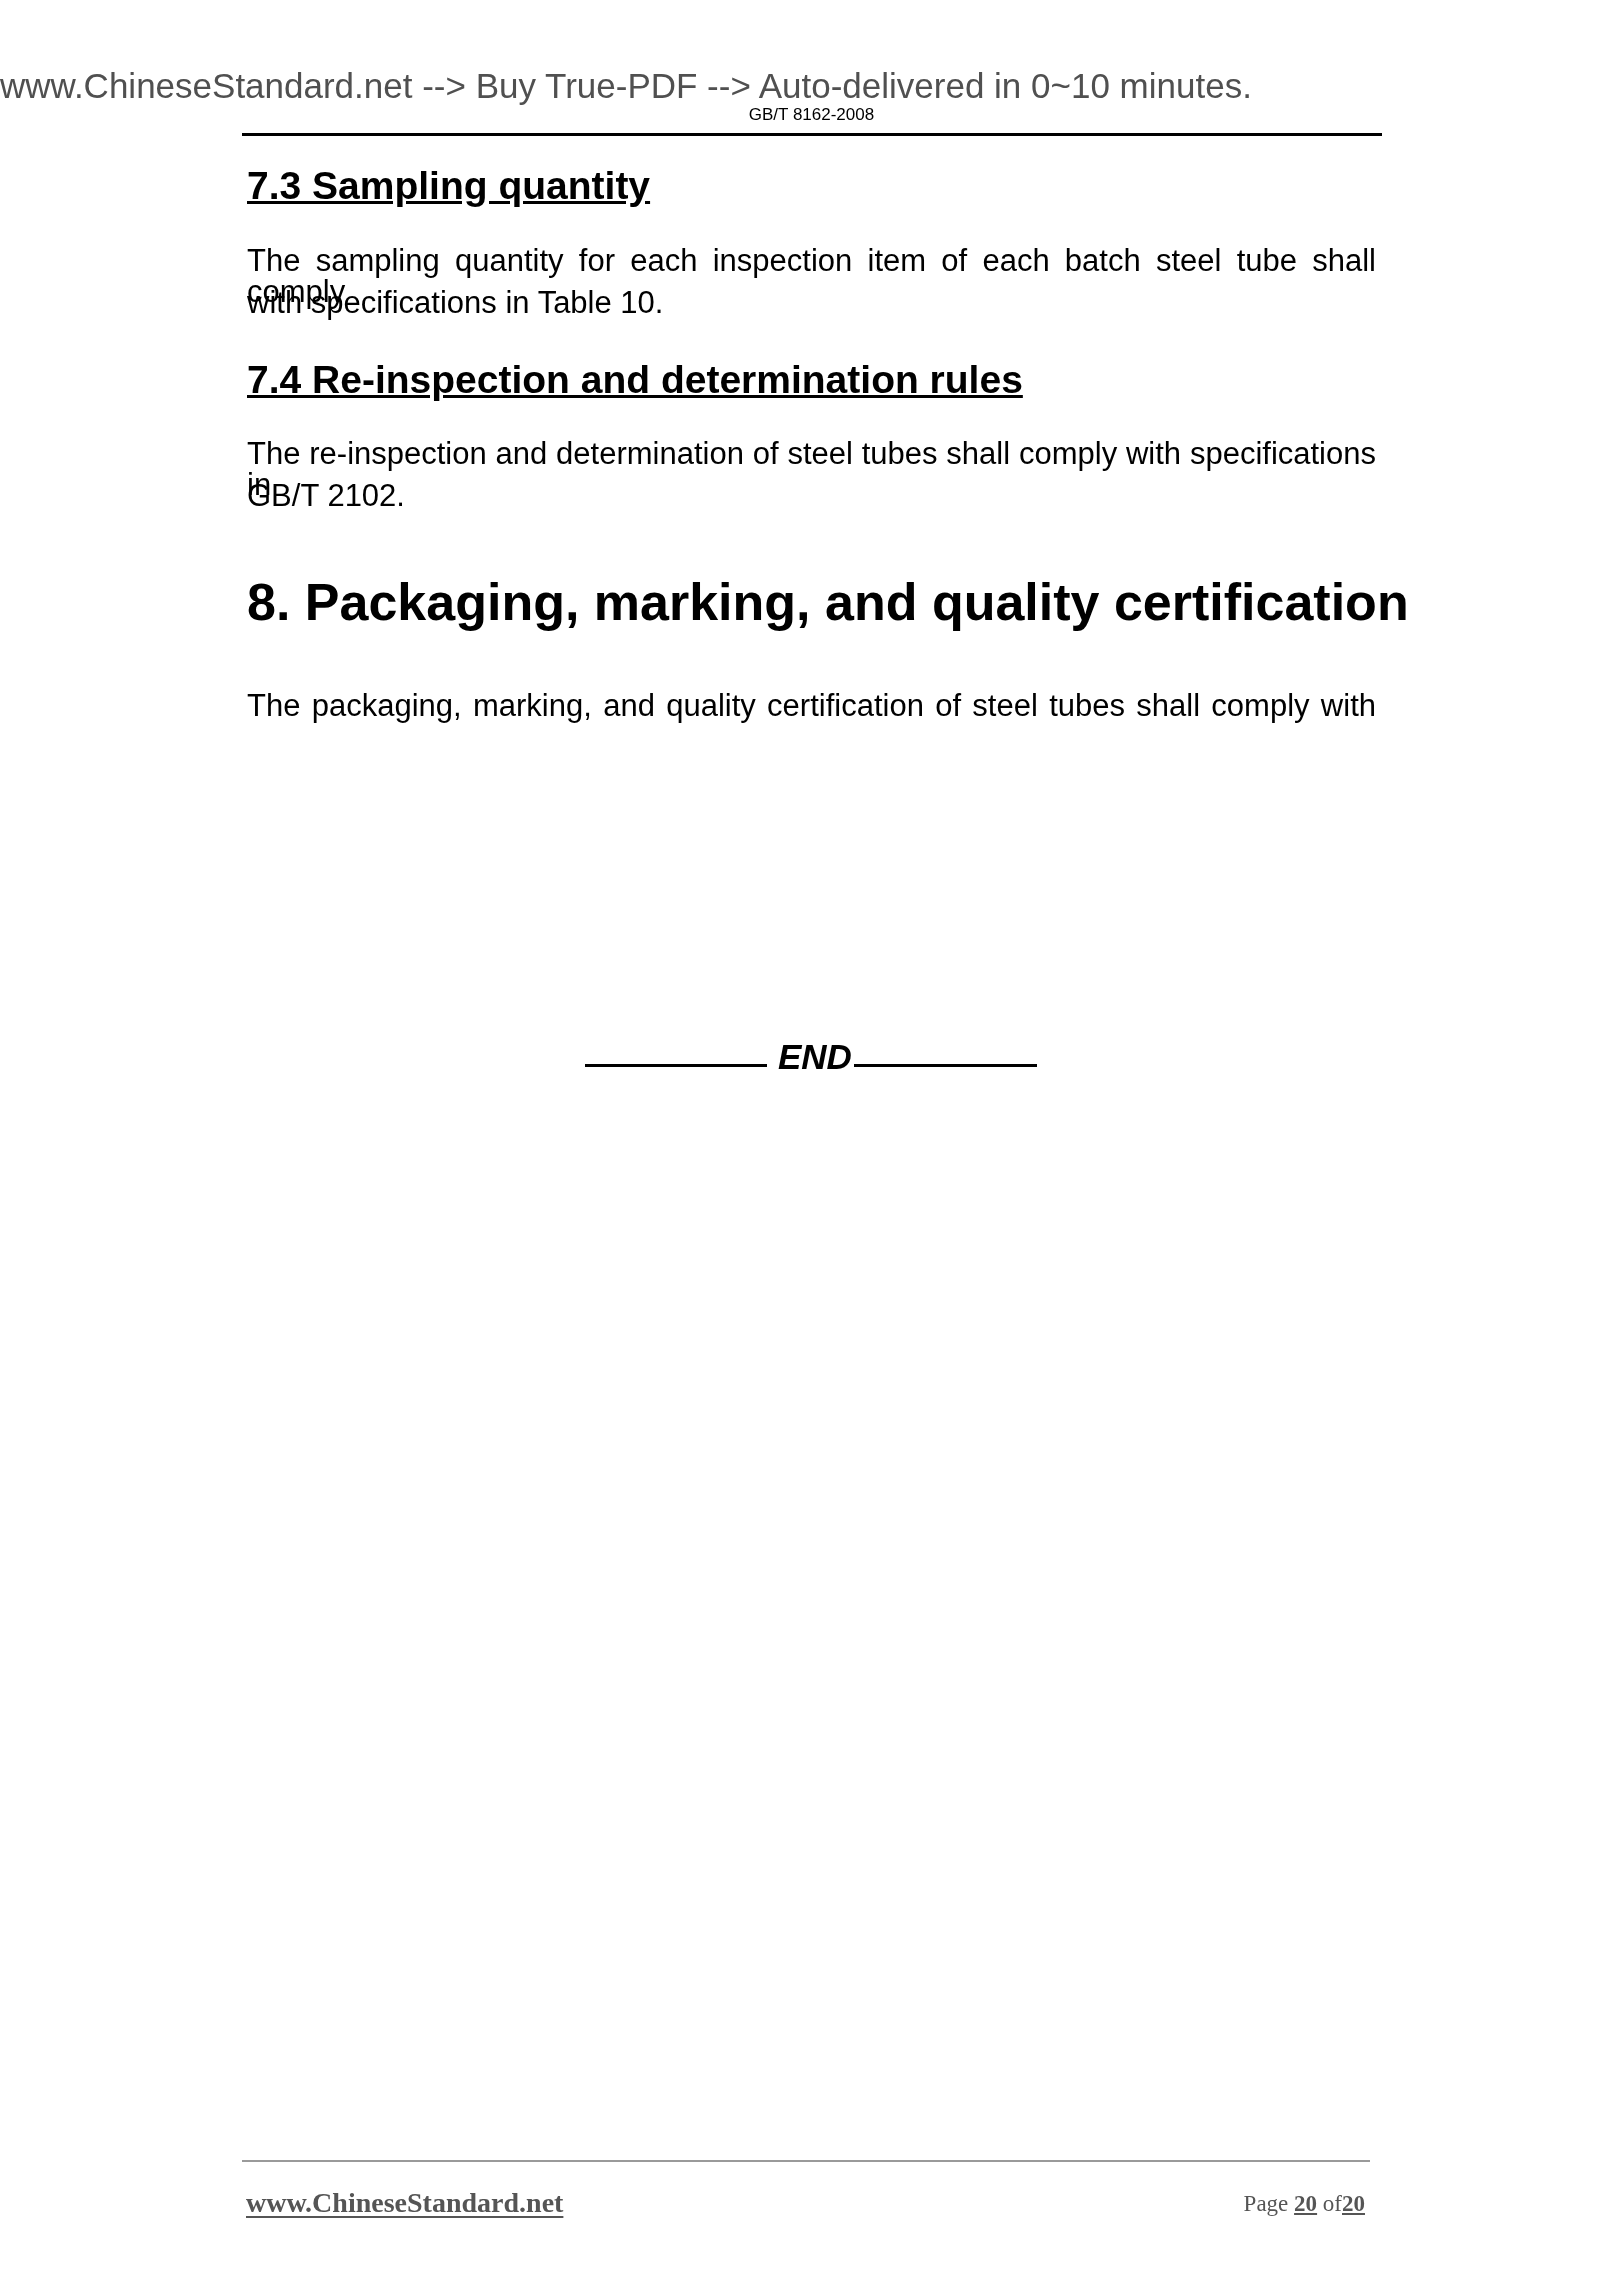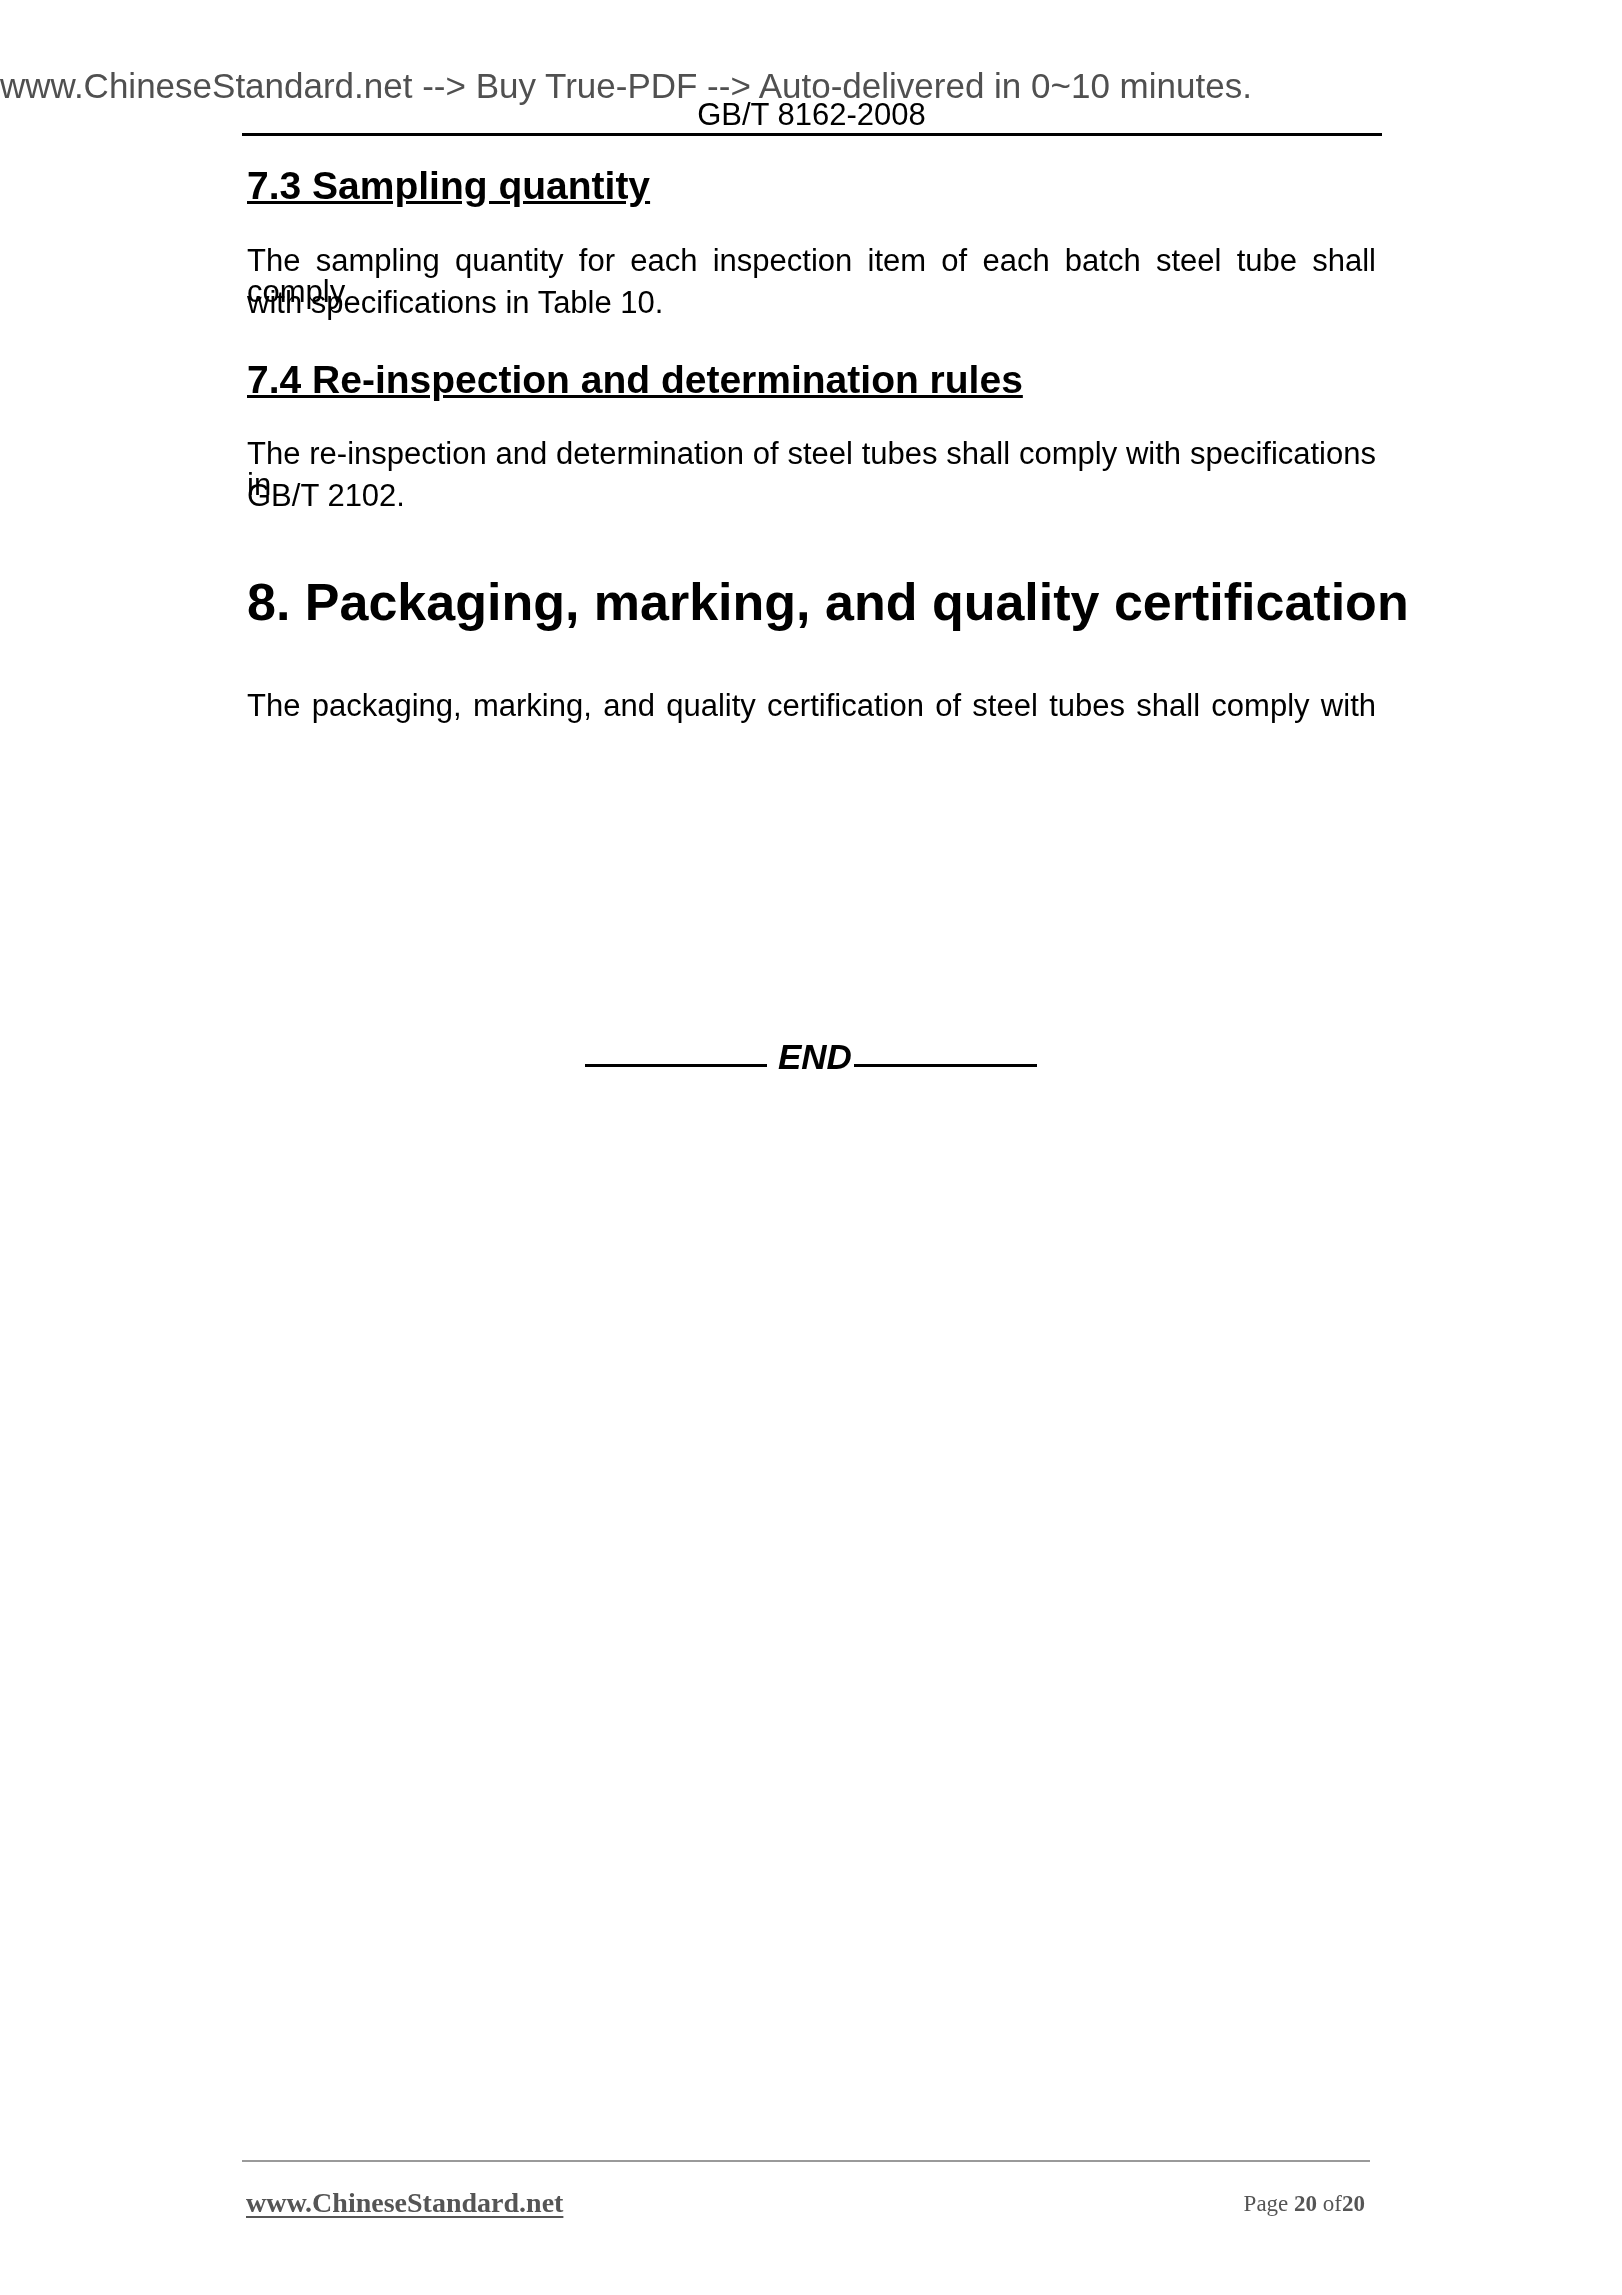--- a/index.html
+++ b/index.html
@@ -1,35 +1,35 @@
 <!DOCTYPE html>
 <html style="font-size:13.3px"><head>
 <meta charset="utf-8">
 <style>
   html, body { margin: 0; padding: 0; background: #ffffff; }
   body { width: 1623px; height: 2295px; position: relative; overflow: hidden; font-family: "Liberation Sans", sans-serif; color: #000; }
   .abs { position: absolute; white-space: nowrap; }
   .watermark { left: 0; width: 1623px; top: 68px; font-size: 35px; line-height: 35px; color: #505050; }
-  .doc-code { left: 0; width: 1623px; top: 101px; font-size: 31px; line-height: 27px; text-align: center; color: #000; }
+  .doc-code { left: 0; width: 1623px; top: 101px; font-size: 17px; line-height: 27px; text-align: center; color: #000; }
   .doc-code span { position: relative; left: 0px; }
   .header-rule { left: 242px; width: 1140px; top: 133px; height: 2.5px; background: #000; }
   .h2 { left: 247px; font-size: 39px; line-height: 31px; font-weight: bold; text-decoration: underline; }
   .para { left: 247px; width: 1129px; font-size: 31px; }
   .para .line { display: block; height: 42px; line-height: 31px; white-space: nowrap; }
   .para .line.just { text-align: justify; text-align-last: justify; white-space: normal; }
   .h1 { left: 247px; font-size: 52px; line-height: 44px; font-weight: bold; }
   .end-row { left: 585px; top: 1031px; height: 42px; width: 467px; }
   .end-line { position: absolute; top: 33px; height: 3.3px; background: #000; }
   .end-line.left { left: 0; width: 182px; }
   .end-line.right { left: 269px; width: 183px; }
   .end-label { position: absolute; left: 193px; top: 8px; font-size: 35px; line-height: 35px; font-weight: bold; font-style: italic; }
   .footer-rule { left: 242px; width: 1128px; top: 2160px; height: 1.7px; background: #9a9a9a; }
   .footer-link { left: 246px; top: 2189px; font-family: "Liberation Serif", serif; font-size: 28px; line-height: 28px; color: #555; text-decoration: underline; text-decoration-thickness: 1.7px; text-underline-offset: 4.2px; font-weight: bold; }
   .footer-page { right: 258px; top: 2192px; font-family: "Liberation Serif", serif; font-size: 23px; line-height: 23px; color: #555; }
-  .footer-page b { font-weight: bold; }
+  .footer-page b { font-weight: bold; text-decoration: underline; }
 </style>
 </head>
 <body>
 
 <div class="abs watermark">www.ChineseStandard.net --&gt; Buy True-PDF --&gt; Auto-delivered in 0~10 minutes.</div>
 <div class="abs doc-code"><span>GB/T 8162-2008</span></div>
 <div class="abs header-rule"></div>
 
 <div class="abs h2" style="top:170px;">7.3 Sampling quantity</div>
 <div class="abs para" style="top:245px;">

